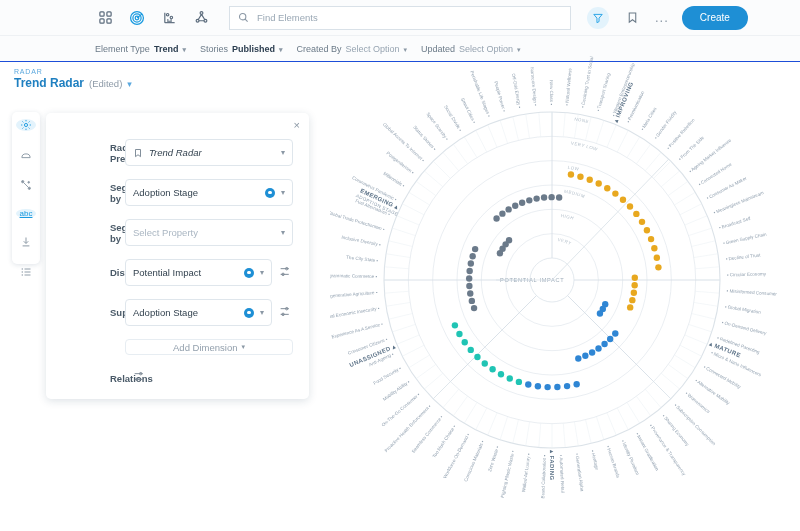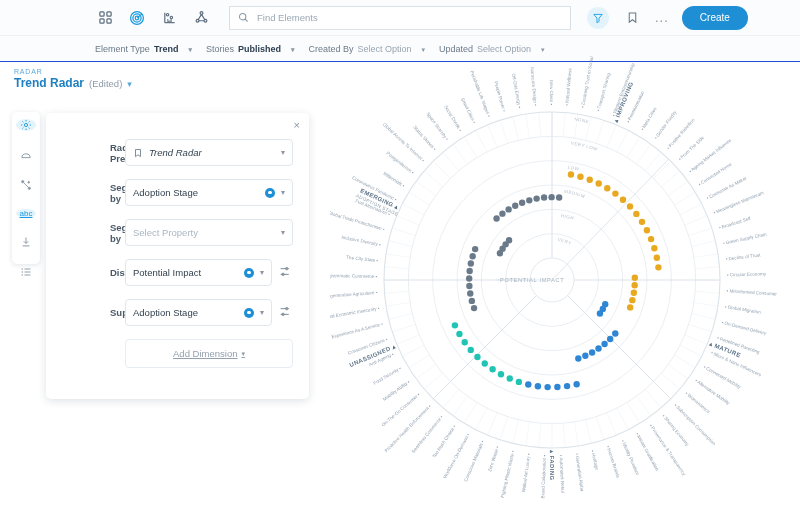--- a/index.html
+++ b/index.html
@@ -49,21 +49,21 @@
   }
 
   
   .filterbar {
     position:absolute; left:0; top:36px; width:800px; height:26px;
     background:#fbfcfd; border-bottom:1px solid #1d4ed8;
     display:flex; align-items:center; font-size:9px;
   }
   .fb-group { display:flex; align-items:center; gap:4px; }
   .fb-label { color:#6b7a88; }
-  .fb-value { color:#2c3e50; font-weight:bold; cursor:pointer; display:flex; align-items:flex-end; gap:10px;}
+  .fb-value { color:#2c3e50; font-weight:bold; cursor:pointer; display:flex; align-items:flex-end; gap:4px;}
   .fb-value.muted { color:#97a4b1; font-weight:normal; }
   .caret { font-size:7px; color:#8b98a5; }
   .fb-sep { width:14px; }
 
   
   .crumb { position:absolute; left:14px; top:68px; }
   .crumb-kicker { font-size:7px; letter-spacing:.8px; color:#5ba8de; text-transform:uppercase;}
   .crumb-row { display:flex; align-items:baseline; gap:5px; margin-top:1px; }
   .crumb-title { font-size:12px; font-weight:bold; color:#1e7fc0; }
   .crumb-edited { font-size:9.5px; color:#8d9aa7; }
@@ -108,23 +108,23 @@
   .clear-dot {
     width:10px; height:10px; border-radius:50%; background:#1e8fd5;
     display:flex; align-items:center; justify-content:center; flex:none;
   }
   .clear-dot::after {
     content:""; width:3.5px; height:3.5px; border-radius:50%; background:#fff;
   }
   .sel-caret { color:#8b98a5; font-size:8px; flex:none; }
   .slider-ico { width:14px; margin-left:7px; flex:none; color:#7c8995; cursor:pointer; }
   .add-dim {
-    margin-left:63px; height:29px; border:1px solid #e7edf2; border-radius:4px;
+    margin-left:63px; height:16px; border:1px solid #e7edf2; border-radius:4px;
     display:flex; align-items:center; justify-content:center; gap:4px;
-    font-size:9.5px; color:#93a0ad; cursor:pointer; margin-bottom:14px;text-decoration:underline;
+    font-size:9.5px; color:#93a0ad; cursor:pointer; margin-bottom:14px;
   }
   .rel-row { display:flex; align-items:center; }
   .rel-row .row-label { width:63px; }
 
   
   .radar { position:absolute; left:330px; top:55px; width:470px; height:476px; }
   .radar svg { display:block; }
 </style>
 </head>
 <body>
@@ -335,20 +335,30 @@
               <circle cx="5" cy="11.5" r="1.5"></circle>
         </svg>
       </span>
     </div>
 
     <div class="add-dim">
       <span>Add Dimension</span>
       <span class="caret">▾</span>
     </div>
 
+    <div class="rel-row">
+      <div class="row-label">Relations</div>
+      <span class="slider-ico" style="margin-left:8px">
+        <svg width="13" height="13" viewBox="0 0 16 16" fill="none" stroke="currentColor" stroke-width="1.2">
+          <path d="M2 4.5h10M2 11.5h10"></path>
+              <circle cx="9.5" cy="4.5" r="1.5"></circle>
+              <circle cx="5" cy="11.5" r="1.5"></circle>
+        </svg>
+      </span>
+    </div>
 
   </div>
 </div>
 
 <div class="radar">
   <svg id="radar-svg" width="470" height="476" viewBox="0 0 470 476">
         <circle cx="222" cy="225" r="168" fill="none" stroke="#d7dfe6" stroke-width="1.1" opacity="0.9"></circle>
         <circle cx="222" cy="225" r="143.66666666666666" fill="none" stroke="#d7dfe6" stroke-width="0.7" opacity="0.75"></circle>
         <circle cx="222" cy="225" r="119.33333333333334" fill="none" stroke="#d7dfe6" stroke-width="0.7" opacity="0.75"></circle>
         <circle cx="222" cy="225" r="95" fill="none" stroke="#d7dfe6" stroke-width="0.7" opacity="0.75"></circle>

